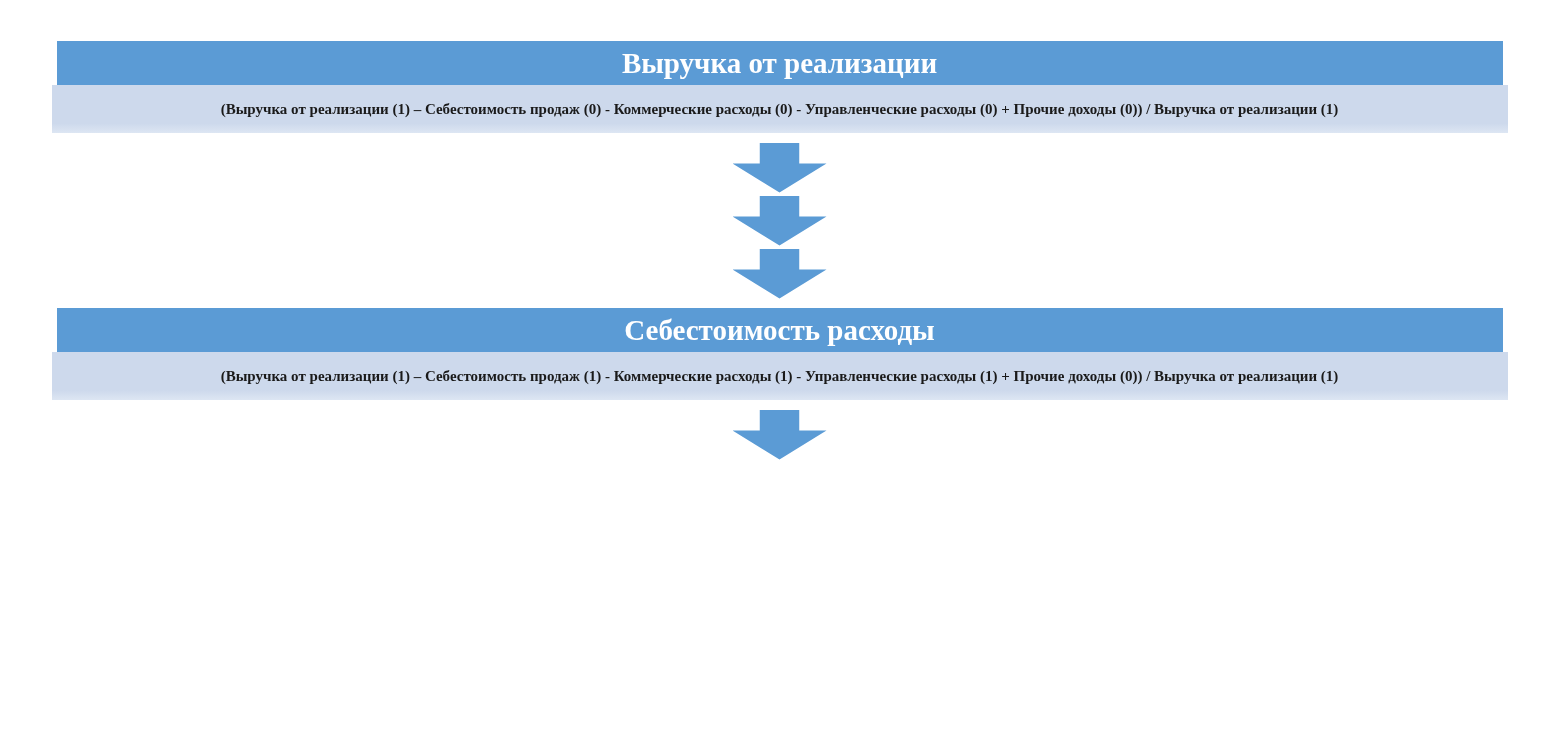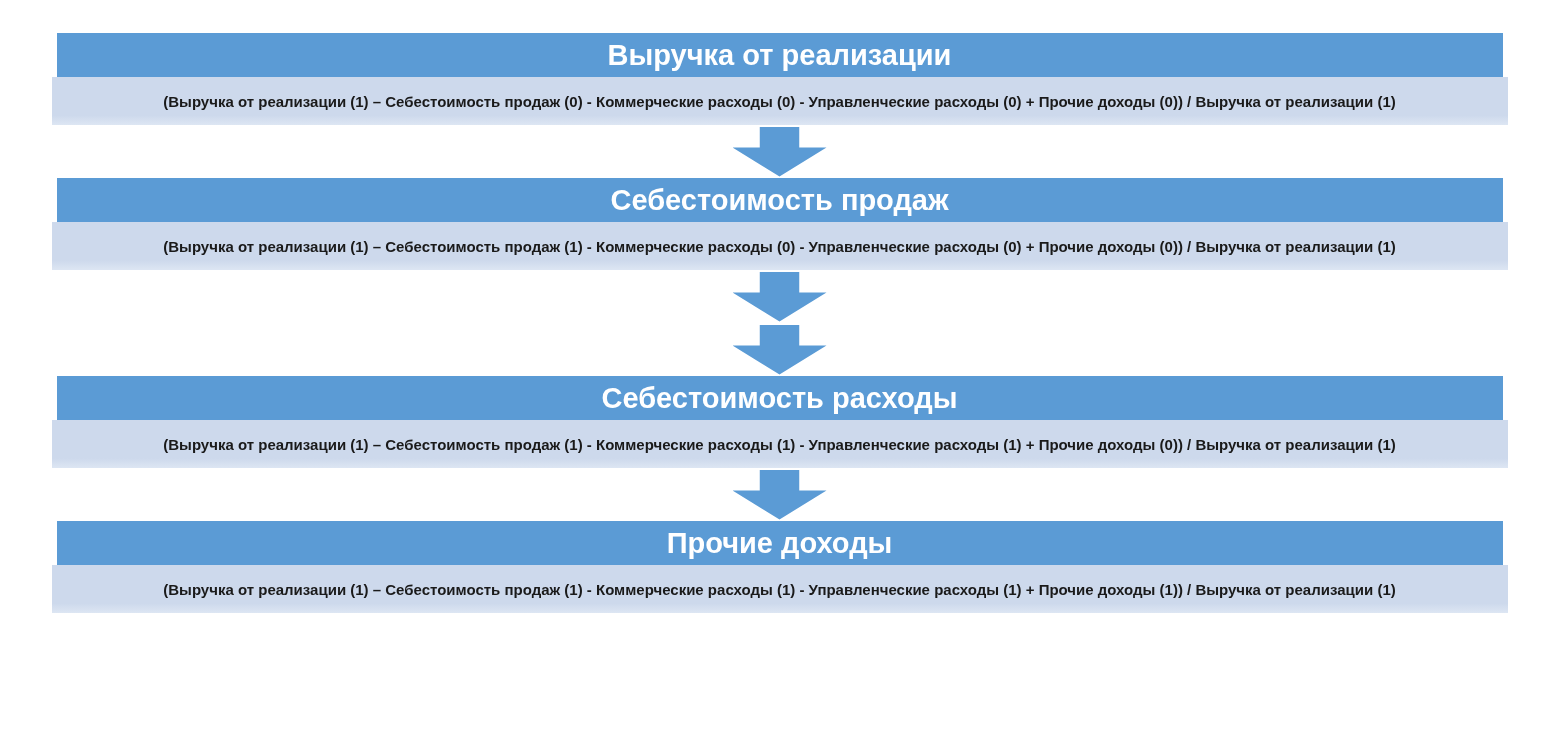--- a/index.html
+++ b/index.html
@@ -19,21 +19,22 @@
     overflow:hidden;
   }
   .canvas{
     position:relative;
     width:1559px;height:731px;
     box-sizing:border-box;
     padding-top:33px;
   }
   .unit{
     width:1456px;
-    margin:0 auto;
+    margin:8px auto;
+    font-family:Liberation Serif, serif;
   }
   .step-header{
     height:44px;
     margin:0 5px;
     background:var(--header-blue);
     display:flex;
     align-items:center;
     justify-content:center;
   }
   .step-title{
@@ -75,45 +76,33 @@
   <div class="unit">
     <div class="step-header">
       <span class="step-title">Выручка от реализации</span>
     </div>
     <div class="step-formula">(Выручка от реализации (1) – Себестоимость продаж (0) - Коммерческие расходы (0) - Управленческие расходы (0) + Прочие доходы (0)) / Выручка от реализации (1)</div>
   </div>
   <div class="arrow-zone">
     <div class="down-arrow"></div>
   </div>
 
-  <div class="unit">
-    <div class="step-header">
-      <span class="step-title">Себестоимость продаж</span>
-    </div>
-    <div class="step-formula">(Выручка от реализации (1) – Себестоимость продаж (1) - Коммерческие расходы (0) - Управленческие расходы (0) + Прочие доходы (0)) / Выручка от реализации (1)</div>
-  </div>
   <div class="arrow-zone">
     <div class="down-arrow"></div>
   </div>
 
   <div class="arrow-zone">
     <div class="down-arrow"></div>
   </div>
 
   <div class="unit">
     <div class="step-header">
       <span class="step-title">Себестоимость расходы</span>
     </div>
     <div class="step-formula">(Выручка от реализации (1) – Себестоимость продаж (1) - Коммерческие расходы (1) - Управленческие расходы (1) + Прочие доходы (0)) / Выручка от реализации (1)</div>
   </div>
   <div class="arrow-zone">
     <div class="down-arrow"></div>
   </div>
 
-  <div class="unit">
-    <div class="step-header">
-      <span class="step-title">Прочие доходы</span>
-    </div>
-    <div class="step-formula">(Выручка от реализации (1) – Себестоимость продаж (1) - Коммерческие расходы (1) - Управленческие расходы (1) + Прочие доходы (1)) / Выручка от реализации (1)</div>
-  </div>
 
 </div>
 </div>
 
 </body></html>

